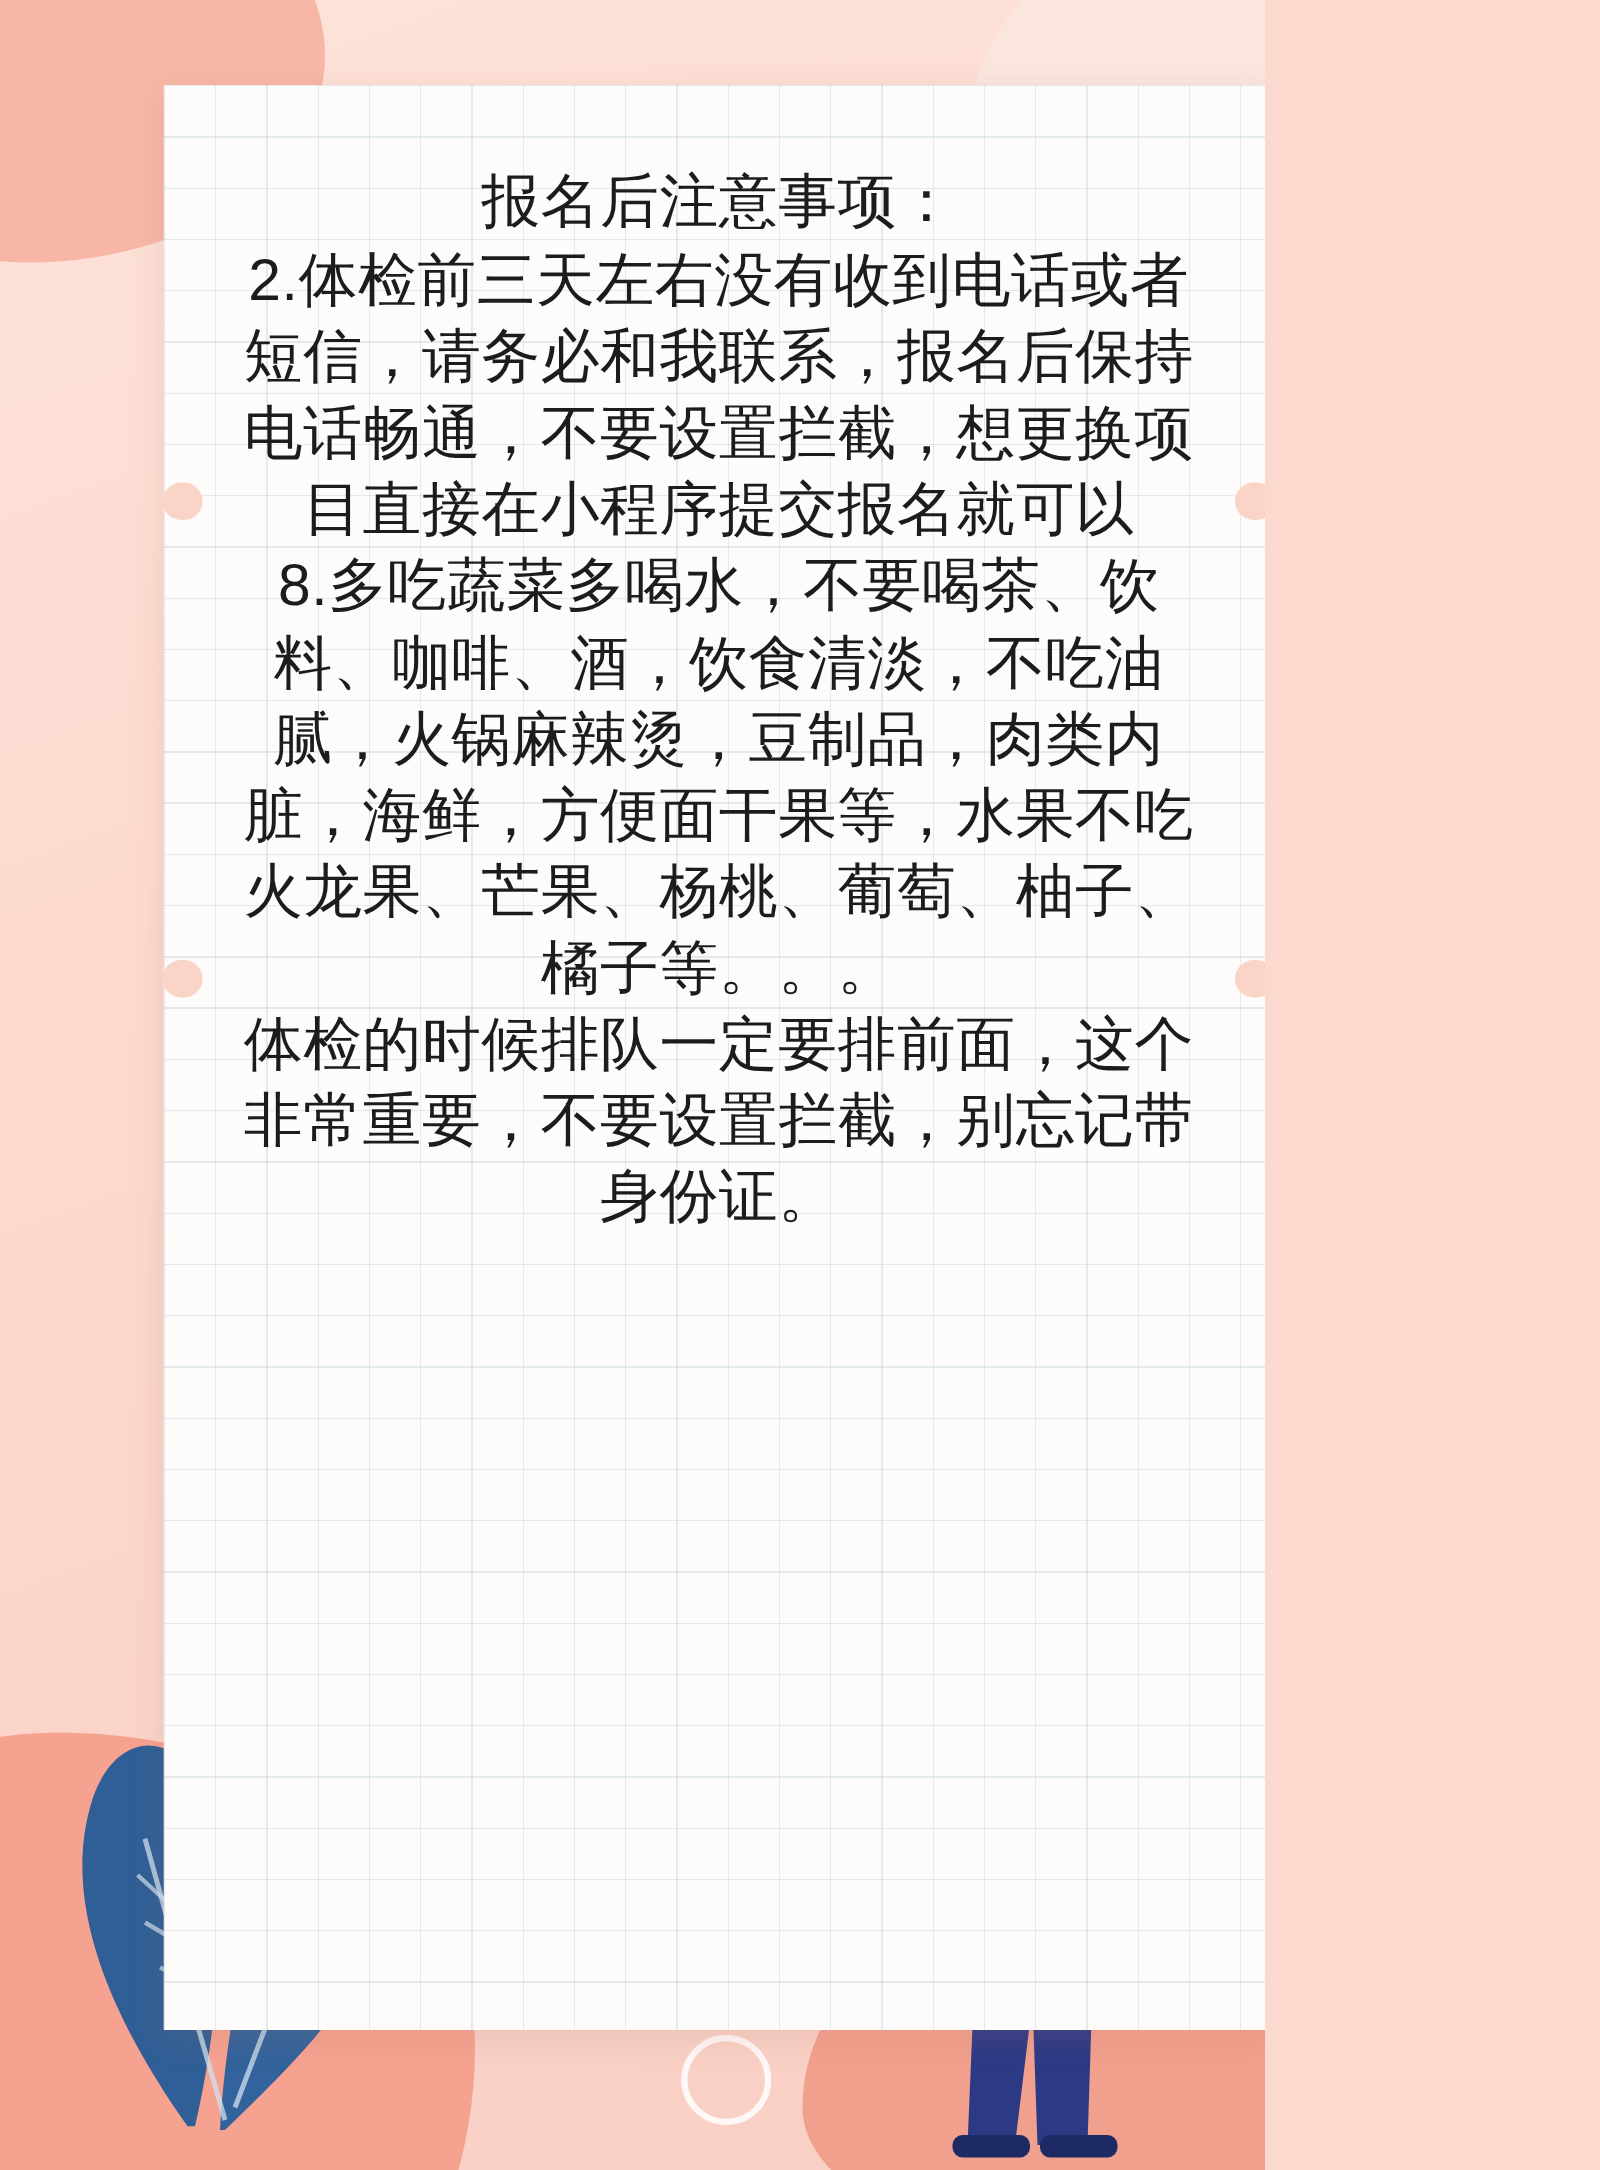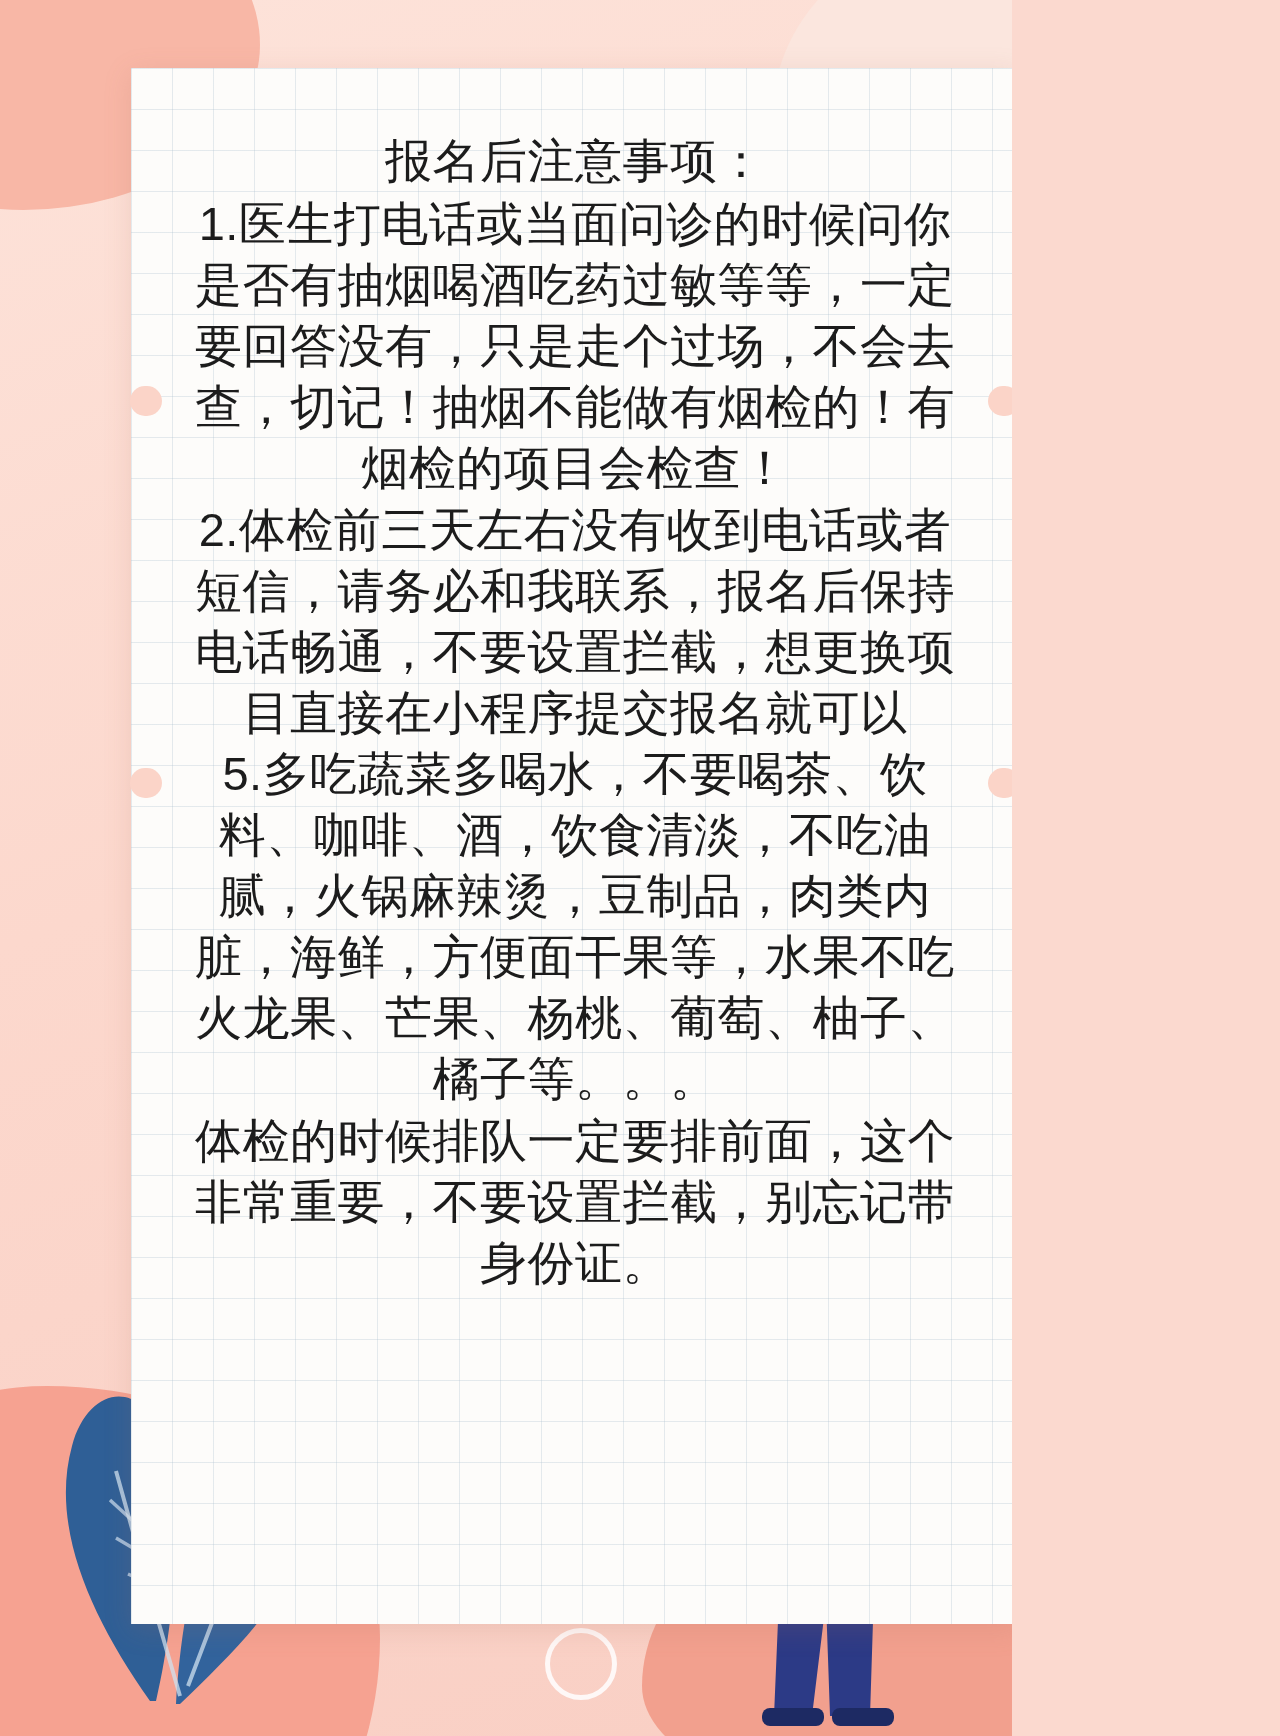--- a/index.html
+++ b/index.html
@@ -207,20 +207,19 @@
   </div>
 
   <div class="card">
     <div class="notch left n1"></div>
     <div class="notch right n1"></div>
     <div class="notch left n2"></div>
     <div class="notch right n2"></div>
 
     <div class="card-body">
       <h1 class="card-title">报名后注意事项：</h1>
-      <p class="para">1.医生打电话或当面问诊的时候问你是否有抽烟喝酒吃药过敏等等，一定要回答没有，只是走个过场，不会去查，切记！抽烟不能做有烟检的！有烟检的项目会检查！</p>
       <p class="para">2.体检前三天左右没有收到电话或者短信，请务必和我联系，报名后保持电话畅通，不要设置拦截，想更换项目直接在小程序提交报名就可以</p>
-      <p class="para">5.多吃蔬菜多喝水，不要喝茶、饮料、咖啡、酒，饮食清淡，不吃油腻，火锅麻辣烫，豆制品，肉类内脏，海鲜，方便面干果等，水果不吃火龙果、芒果、杨桃、葡萄、柚子、橘子等。。。</p>
+      <p class="para">8.多吃蔬菜多喝水，不要喝茶、饮料、咖啡、酒，饮食清淡，不吃油腻，火锅麻辣烫，豆制品，肉类内脏，海鲜，方便面干果等，水果不吃火龙果、芒果、杨桃、葡萄、柚子、橘子等。。。</p>
       <p class="para">体检的时候排队一定要排前面，这个非常重要，不要设置拦截，别忘记带身份证。</p>
     </div>
   </div>
 
 </div>
 
 </body></html>

